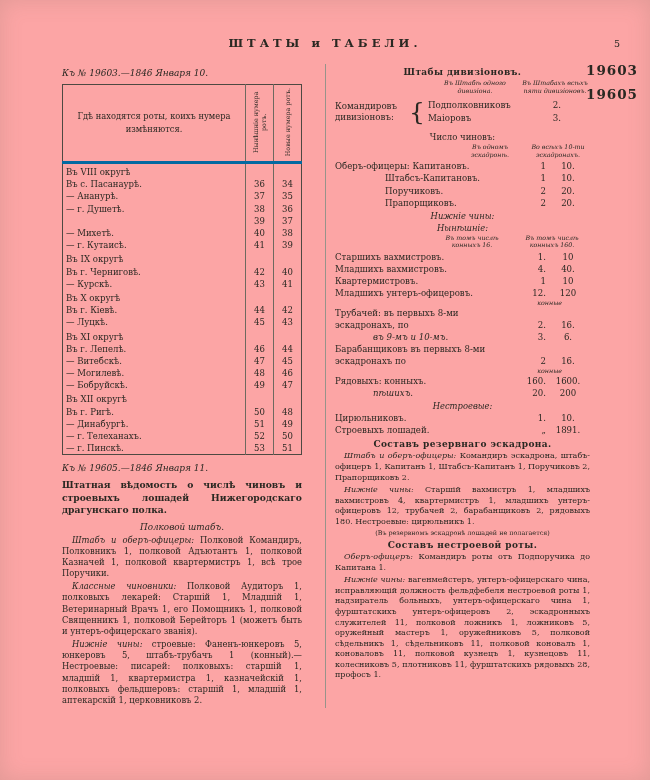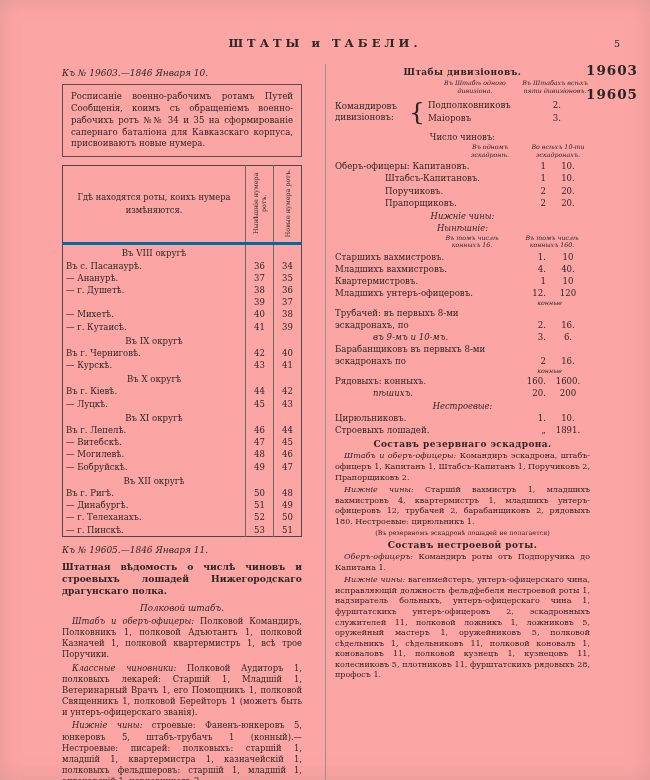--- a/index.html
+++ b/index.html
@@ -23,21 +23,21 @@
   .roster th,.roster td{border-left:1px solid #6e695f;padding:0 3px;}
   .roster th:first-child,.roster td:first-child{border-left:none;}
   .roster thead th{border-bottom:3px solid #0369a1;font-weight:400;}
   .corner-cell{text-align:center;font-size:8.3px;padding:6px 10px;line-height:1.55;}
   .vhead{width:21px;height:76px;text-align:center;vertical-align:middle;}
   .vt{writing-mode:vertical-rl;transform:rotate(180deg);display:inline-block;
     max-height:72px;font-size:6.4px;line-height:1.25;}
   .roster tbody td{height:12.2px;}
   .place-cell{padding-left:6px;}
   .num-cell{text-align:center;width:21px;}
-  .sect-row td{text-align:center;font-size:8.6px;padding-top:2px;}
+  .sect-row td{text-align:left;font-size:8.6px;padding-top:2px;}
 
   .doc2-title{font-weight:700;font-size:9.2px;line-height:1.35;margin:3px 0 5px;text-align:justify;}
   .center-ital{text-align:center;font-style:italic;font-size:8.8px;margin:2px 0 3px;}
   .para{font-size:8.4px;line-height:1.33;text-align:justify;text-indent:10px;margin:0 0 2px;}
   .para i{font-style:italic;}
 
   .rhead{text-align:center;font-size:9px;font-weight:700;letter-spacing:.4px;margin:3px 0 2px;}
   .note-cols{display:flex;justify-content:flex-end;gap:10px;margin:1px 0 2px;}
   .note-cols .nc{width:70px;text-align:center;font-style:italic;font-size:6.3px;line-height:1.25;}
   .brace-group{display:flex;align-items:center;font-size:8.7px;margin:1px 0 4px;}
@@ -77,21 +77,20 @@
     <div>19603</div>
     <div>19605</div>
   </div>
 
   <div class="columns">
 
     <div class="col-left">
 
       <div class="ref">Къ № 19603.—1846 Января 10.</div>
 
-      <div class="announcement">Росписаніе военно-рабочимъ ротамъ Путей Сообщенія, коимъ съ обращеніемъ военно-рабочихъ ротъ №№ 34 и 35 на сформированіе сапернаго баталіона для Кавказскаго корпуса, присвоиваютъ новые нумера.</div>
 
       <table class="roster">
         <thead>
           <tr>
             <th class="corner-cell">Гдѣ находятся роты, коихъ нумера измѣняются.</th>
             <th class="vhead"><span class="vt">Нынѣшніе нумера ротъ.</span></th>
             <th class="vhead"><span class="vt">Новые нумера ротъ.</span></th>
           </tr>
         </thead>
         <tbody>

